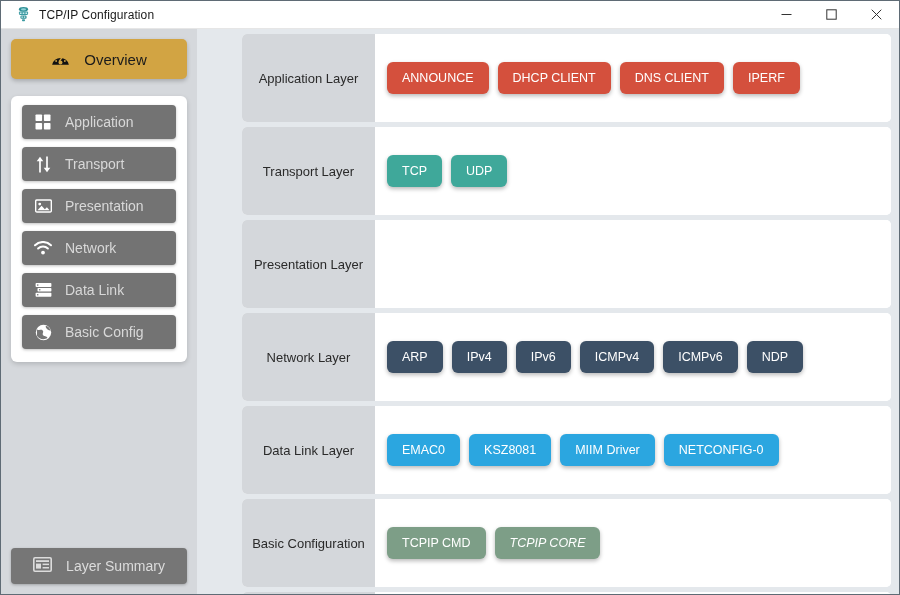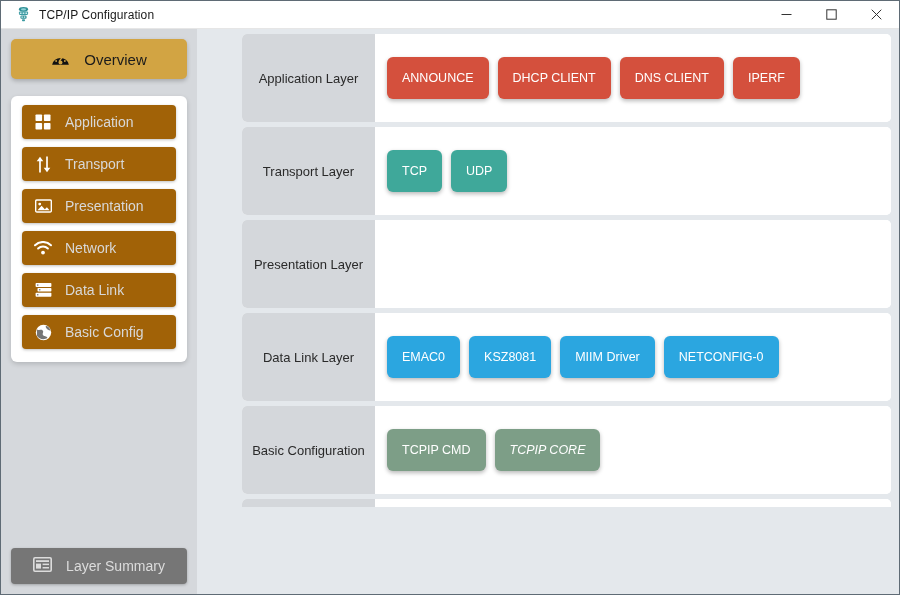--- a/index.html
+++ b/index.html
@@ -109,21 +109,21 @@
     box-shadow: 0 2px 5px rgba(0,0,0,0.16);
   }
   #layers-title {
     text-align: center;
     font-size: 13px;
     color: #222;
     margin-bottom: 9px;
   }
   .layer-btn {
     height: 34px;
-    background: #a16207;
+    background: #737373;
     border-radius: 4px;
     display: flex;
     align-items: center;
     gap: 13px;
     padding-left: 12px;
     margin-bottom: 8px;
     box-shadow: 0 1px 3px rgba(0,0,0,0.25);
     cursor: default;
   }
   .layer-btn:last-child { margin-bottom: 0; }
@@ -188,21 +188,21 @@
   .layer-row .row-items {
     flex: 1;
     background: #ffffff;
     display: flex;
     align-items: center;
     gap: 9px;
     padding: 0 12px;
   }
 
   .chip {
-    height: 42px;
+    height: 32px;
     border-radius: 6px;
     display: flex;
     align-items: center;
     justify-content: center;
     padding: 0 15px;
     font-size: 12.5px;
     color: #ffffff;
     white-space: nowrap;
     box-shadow: 0 2px 4px rgba(0,0,0,0.28);
     cursor: default;
@@ -390,20 +390,31 @@
             <div class="row-items">
               <div class="chip" style="background: rgb(63, 168, 154);">TCP</div>
               <div class="chip" style="background: rgb(63, 168, 154);">UDP</div>
             </div>
           </div>
           <div class="layer-row">
             <div class="row-label">Presentation Layer</div>
             <div class="row-items"></div>
           </div>
           <div class="layer-row">
+            <div class="row-label">Network Layer</div>
+            <div class="row-items">
+              <div class="chip" style="background: rgb(60, 80, 102);">ARP</div>
+              <div class="chip" style="background: rgb(60, 80, 102);">IPv4</div>
+              <div class="chip" style="background: rgb(60, 80, 102);">IPv6</div>
+              <div class="chip" style="background: rgb(60, 80, 102);">ICMPv4</div>
+              <div class="chip" style="background: rgb(60, 80, 102);">ICMPv6</div>
+              <div class="chip" style="background: rgb(60, 80, 102);">NDP</div>
+            </div>
+          </div>
+          <div class="layer-row">
             <div class="row-label">Data Link Layer</div>
             <div class="row-items">
               <div class="chip" style="background: rgb(43, 166, 224);">EMAC0</div>
               <div class="chip" style="background: rgb(43, 166, 224);">KSZ8081</div>
               <div class="chip" style="background: rgb(43, 166, 224);">MIIM Driver</div>
               <div class="chip" style="background: rgb(43, 166, 224);">NETCONFIG-0</div>
             </div>
           </div>
           <div class="layer-row">
             <div class="row-label">Basic Configuration</div>

